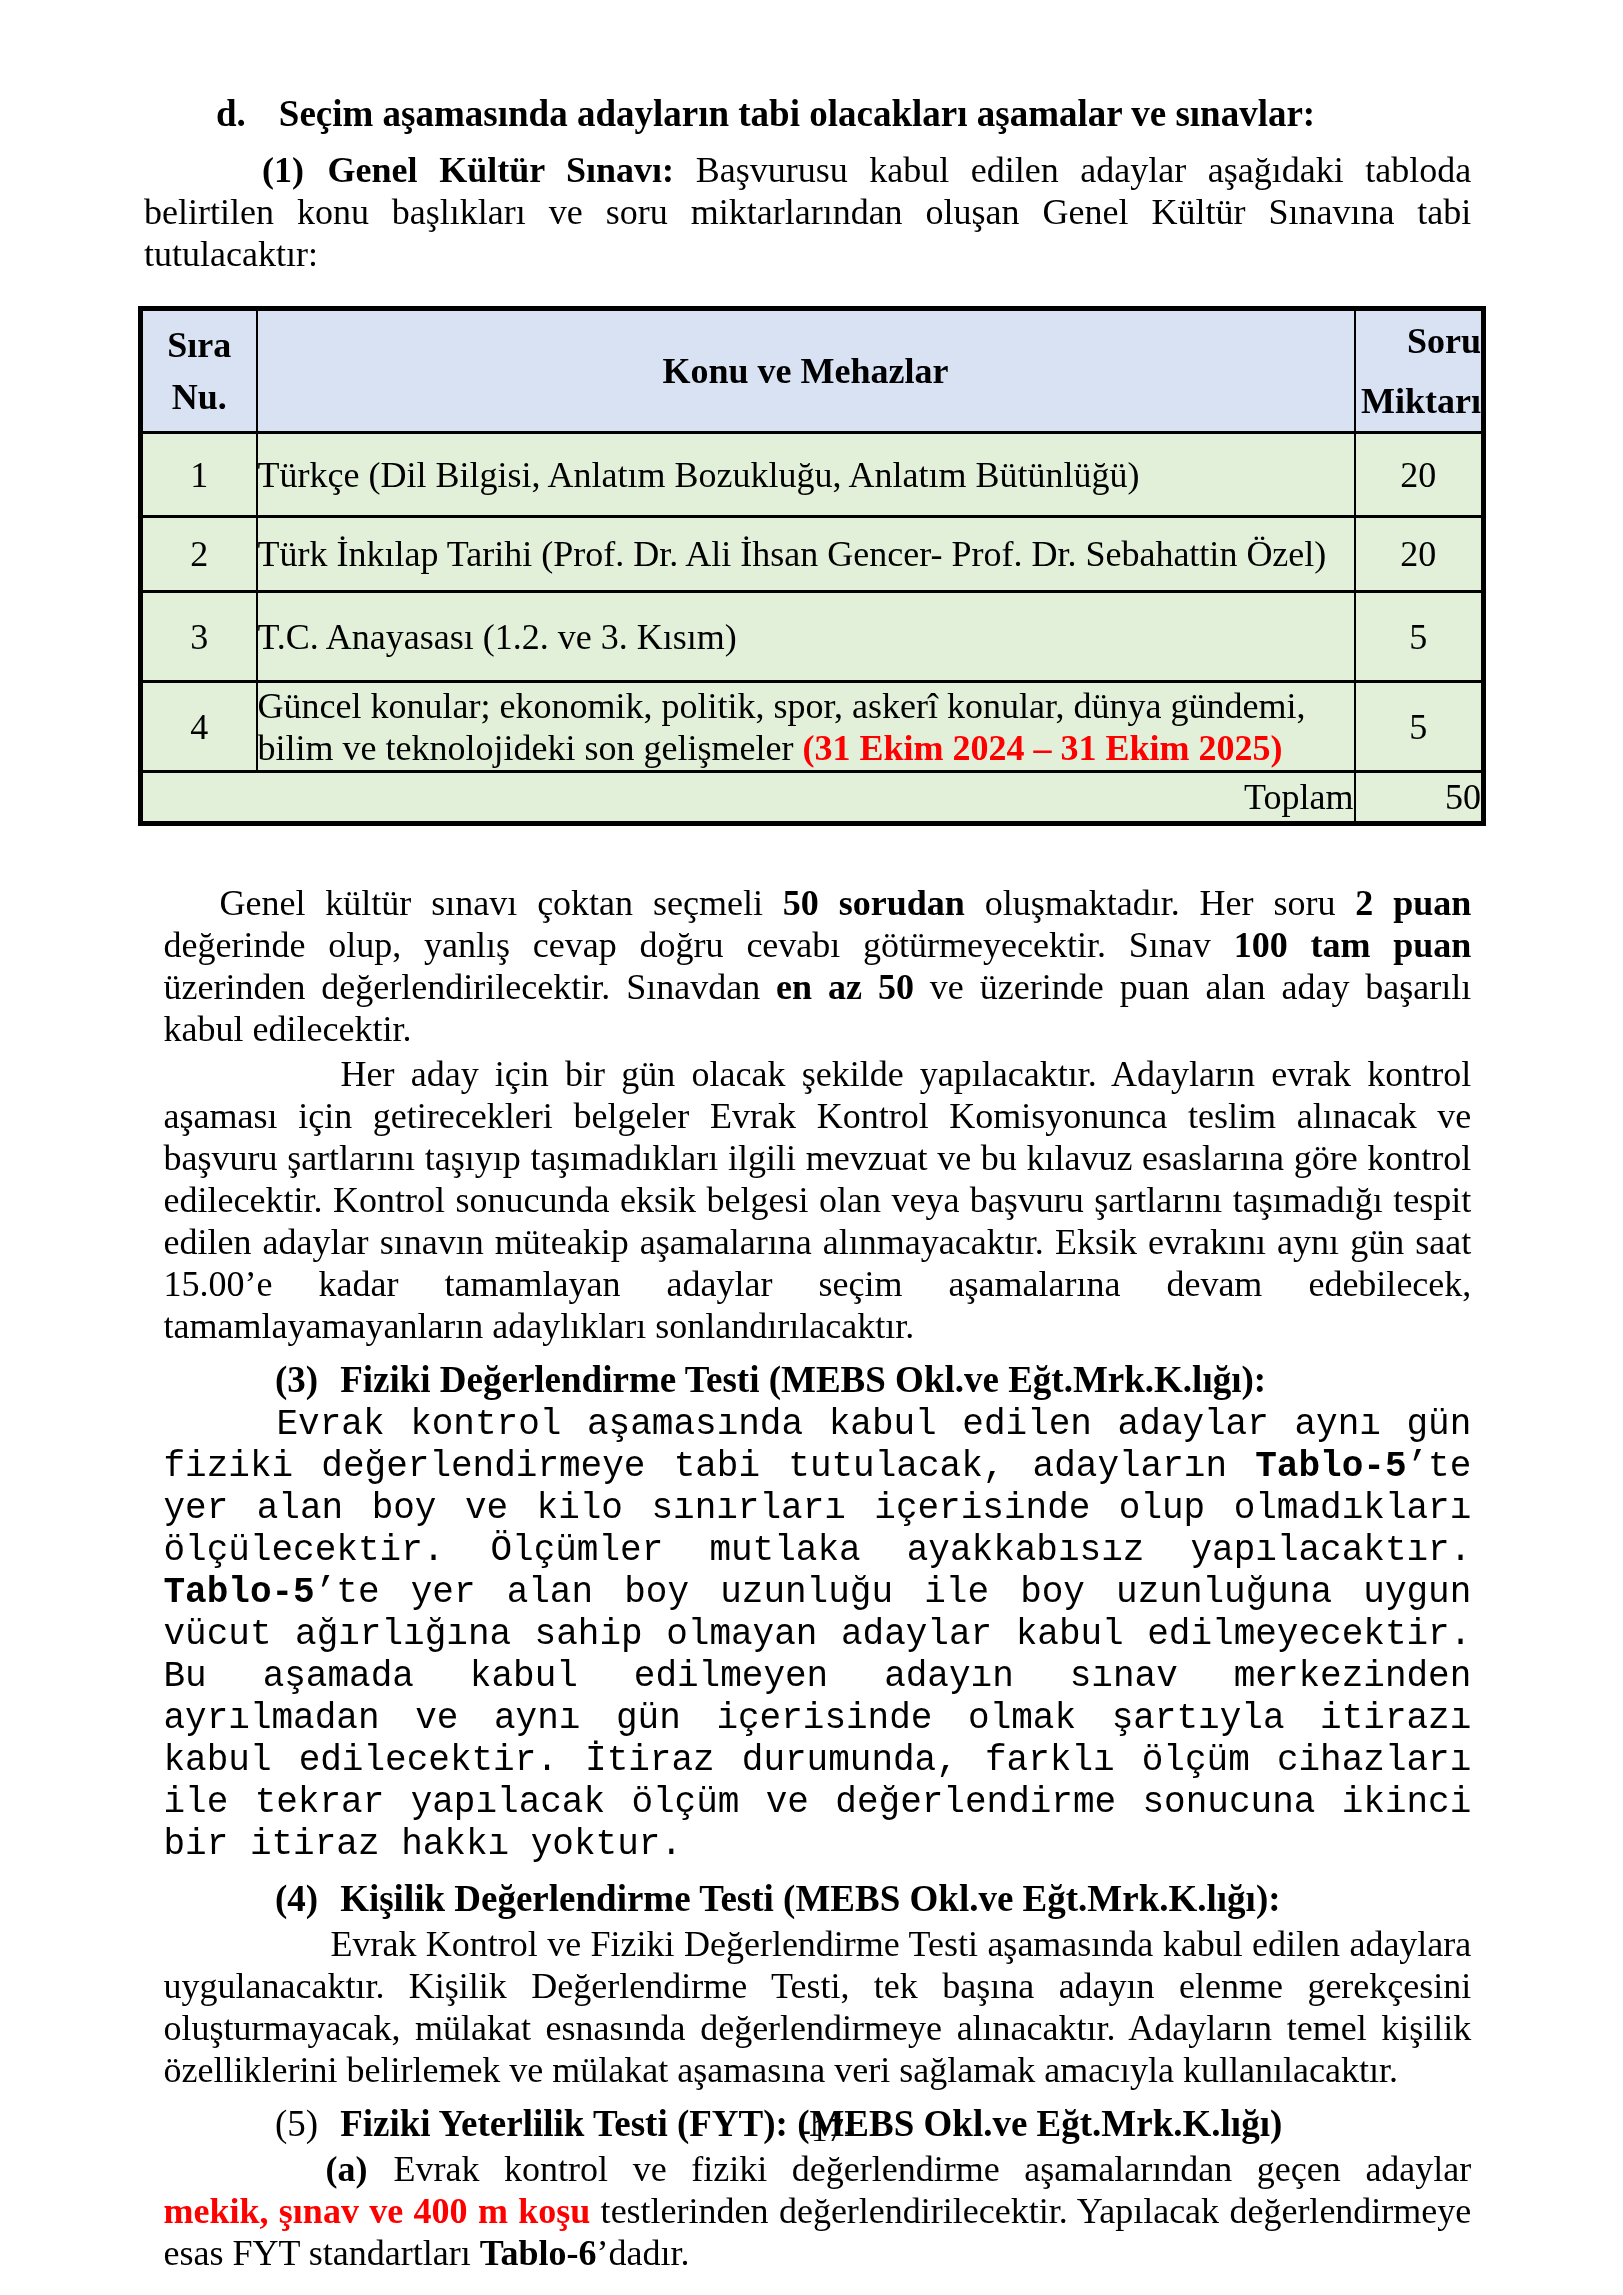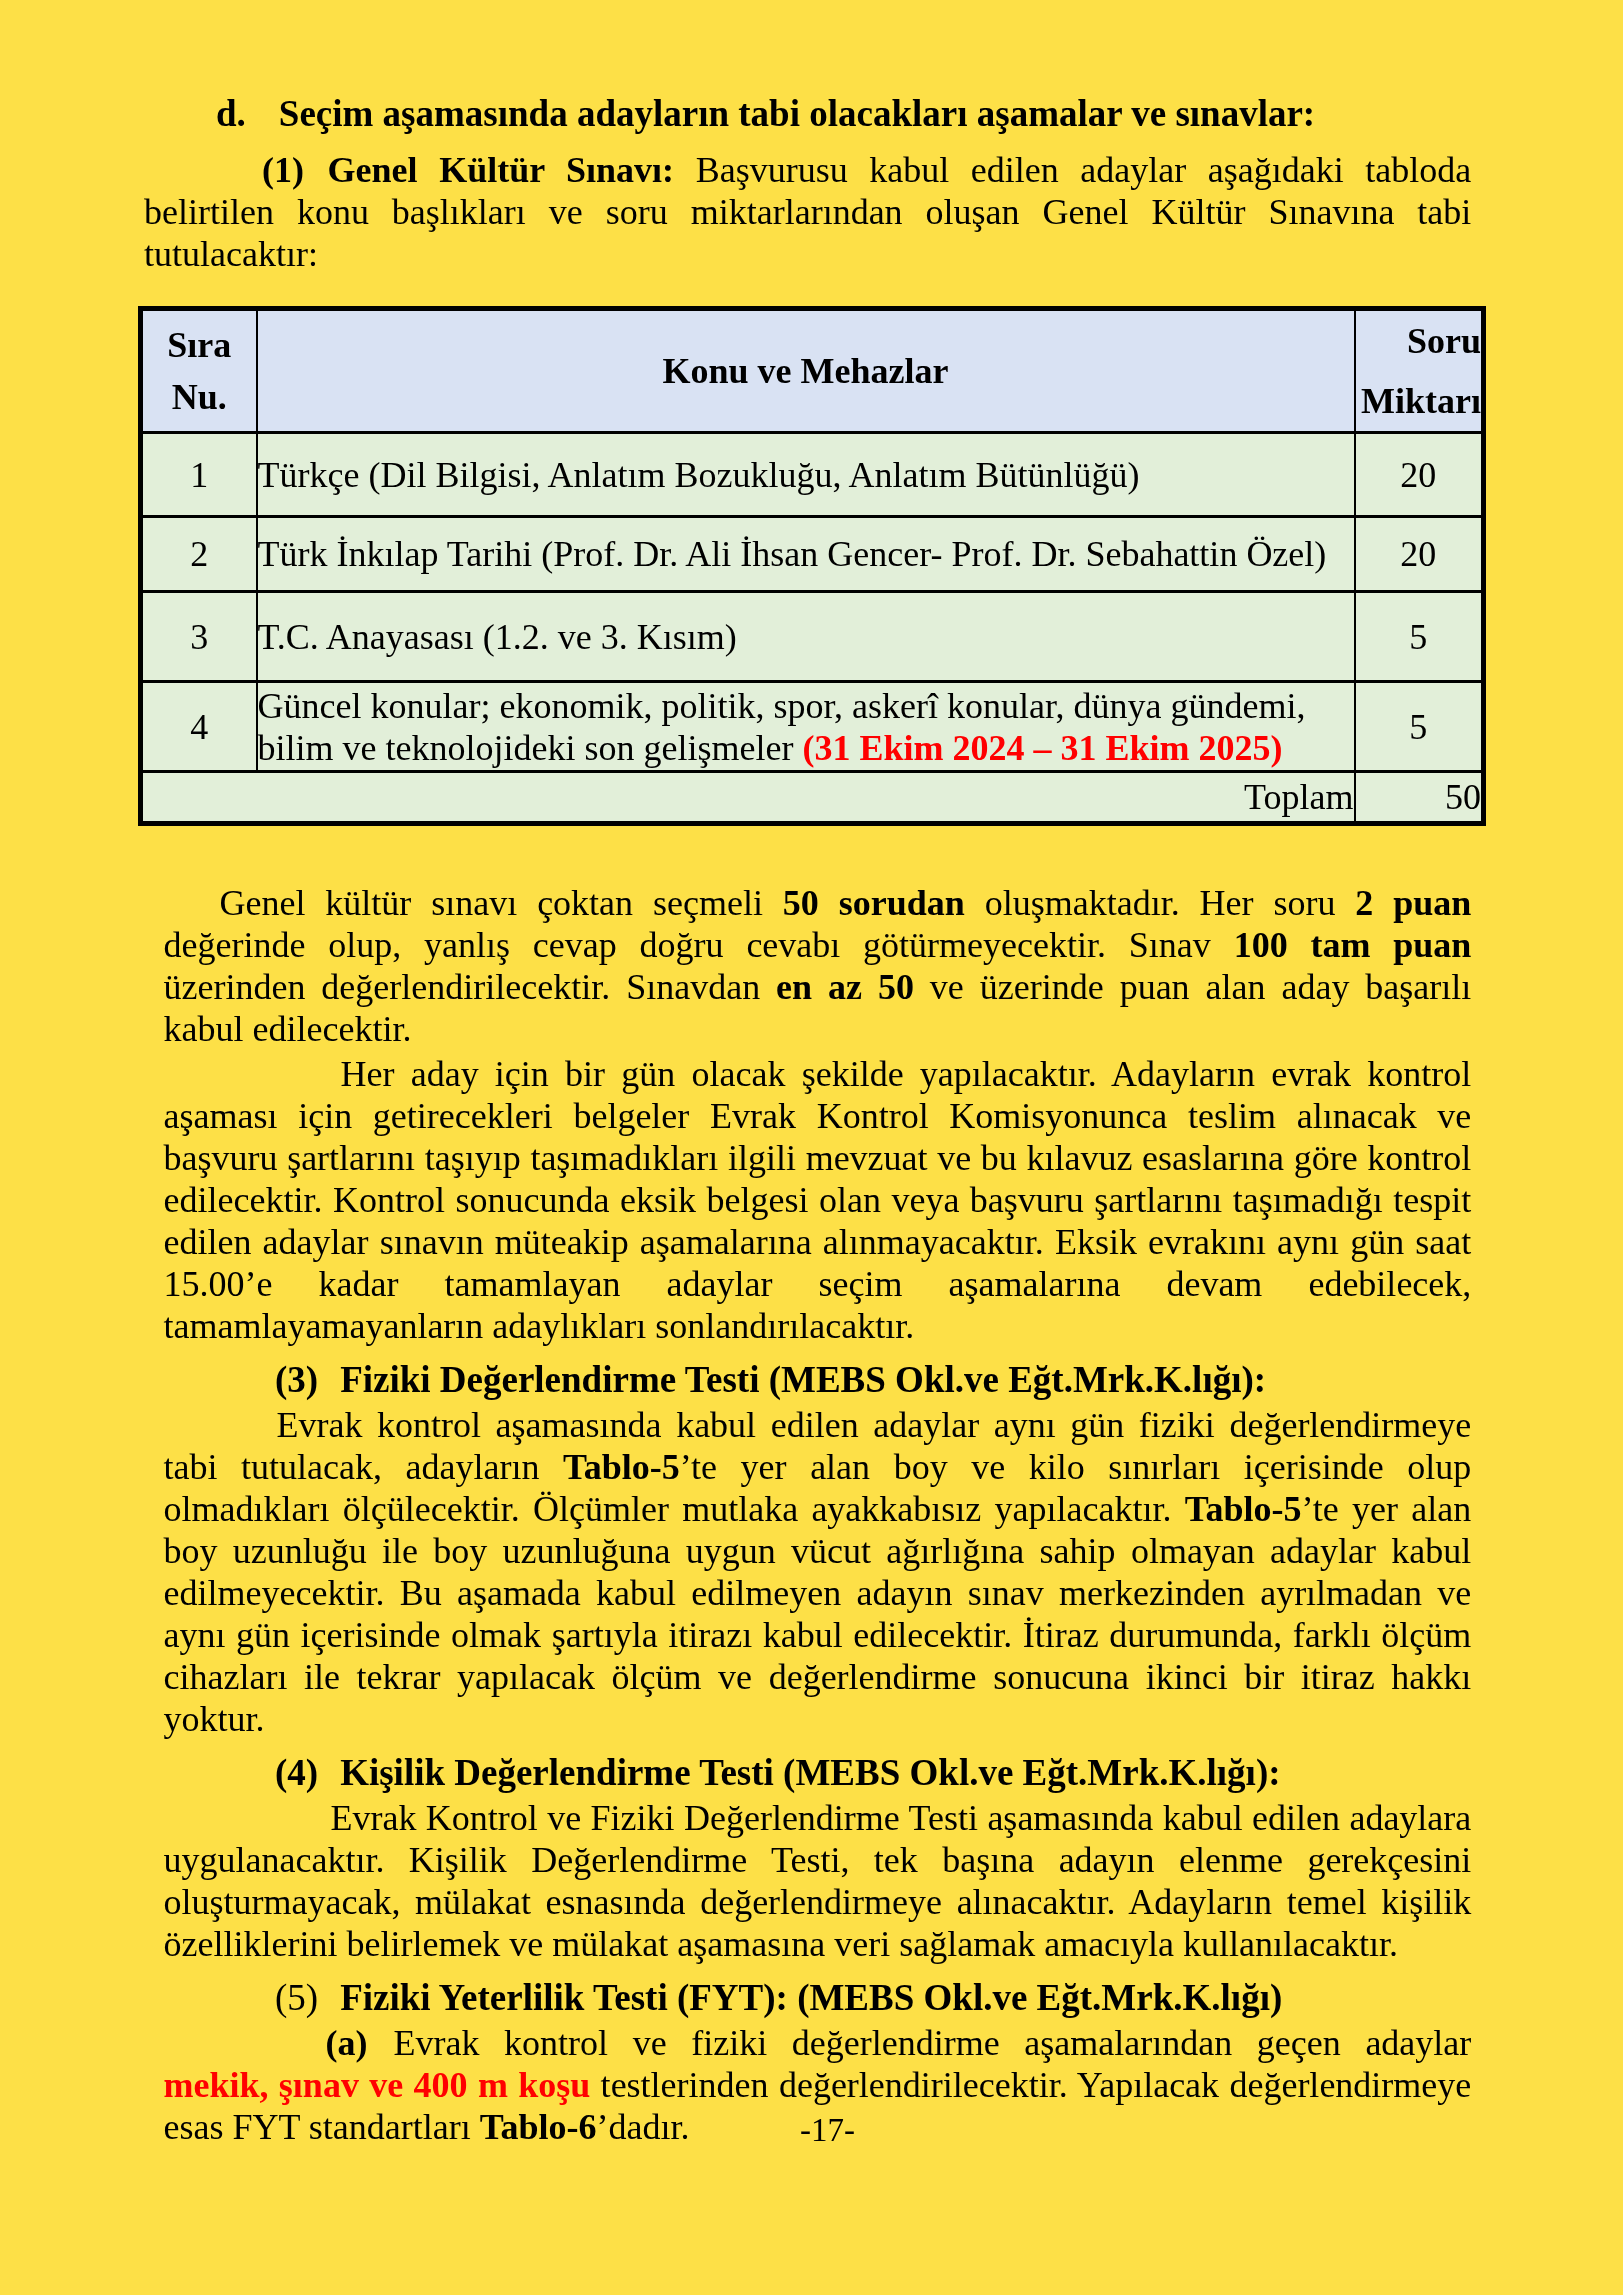--- a/index.html
+++ b/index.html
@@ -1,20 +1,20 @@
 <!DOCTYPE html>
 <html lang="tr" style="font-size:10.5px"><head>
 <meta charset="utf-8">
 <style>
   html, body { margin: 0; padding: 0; background: #888; }
   .page {
     position: relative;
     width: 1623px;
     height: 2295px;
-    background: #fde047;
+    background: #ffffff;
     font-family: "Liberation Serif", "DejaVu Serif", serif;
     color: #000000;
     overflow: hidden;
   }
   .content {
     position: absolute;
     left: 138px;
     top: 0;
     width: 1347px;
   }
@@ -28,21 +28,21 @@
   .para {
     margin: 0 13.7px 0 25.5px;
     font-size: 36px;
     line-height: 42px;
     text-align: justify;
   }
   .para-1 { margin-top: 14.4px; text-indent: 118px; margin-left: 6px; }
   .para-genel { margin-top: 56px; text-indent: 56px; }
   .para-body { margin-top: 3px; }
   .ind-270 { text-indent: 177px; }
-  .ind-172 { text-indent: 113px; }
+  .ind-172 { text-indent: 113px; font-family: Liberation Mono, monospace; }
   .ind-255 { text-indent: 167px; }
   .ind-247 { text-indent: 162px; }
   .h-sub {
     margin: 11.8px 13.7px 0 137px;
     font-size: 37px;
     line-height: 42px;
     font-weight: bold;
     text-align: left;
   }
   .b { font-weight: bold; }

